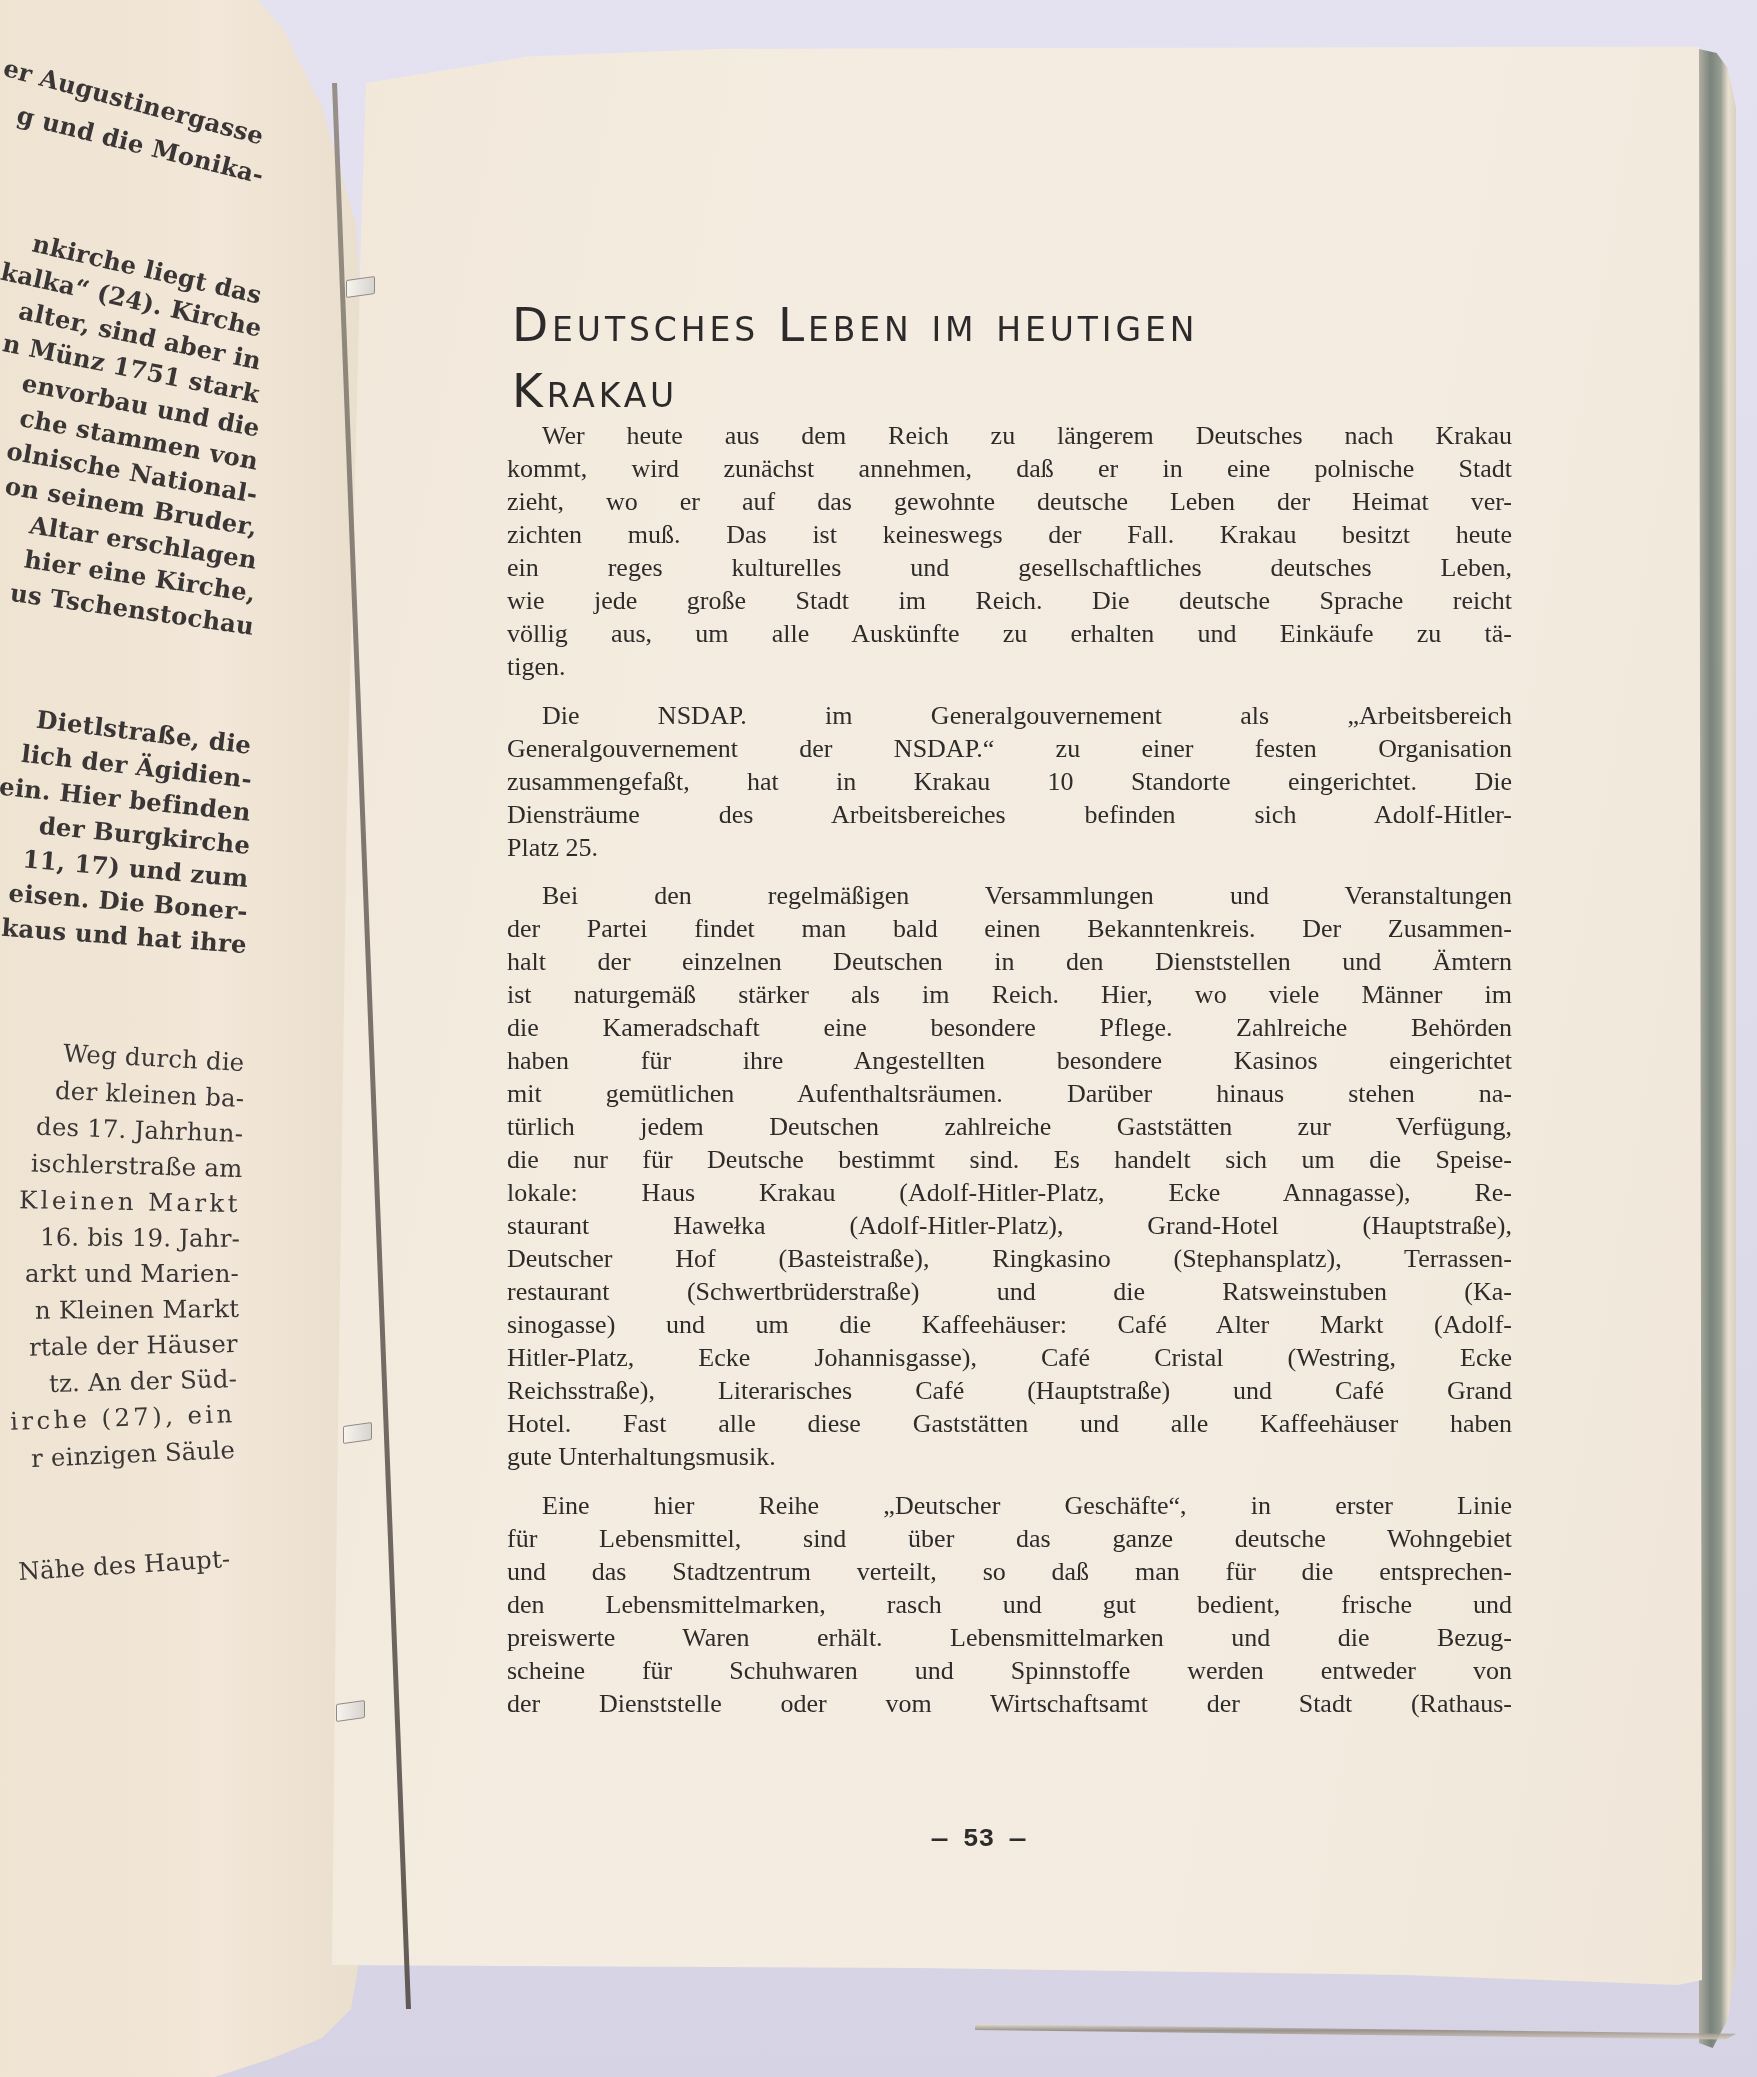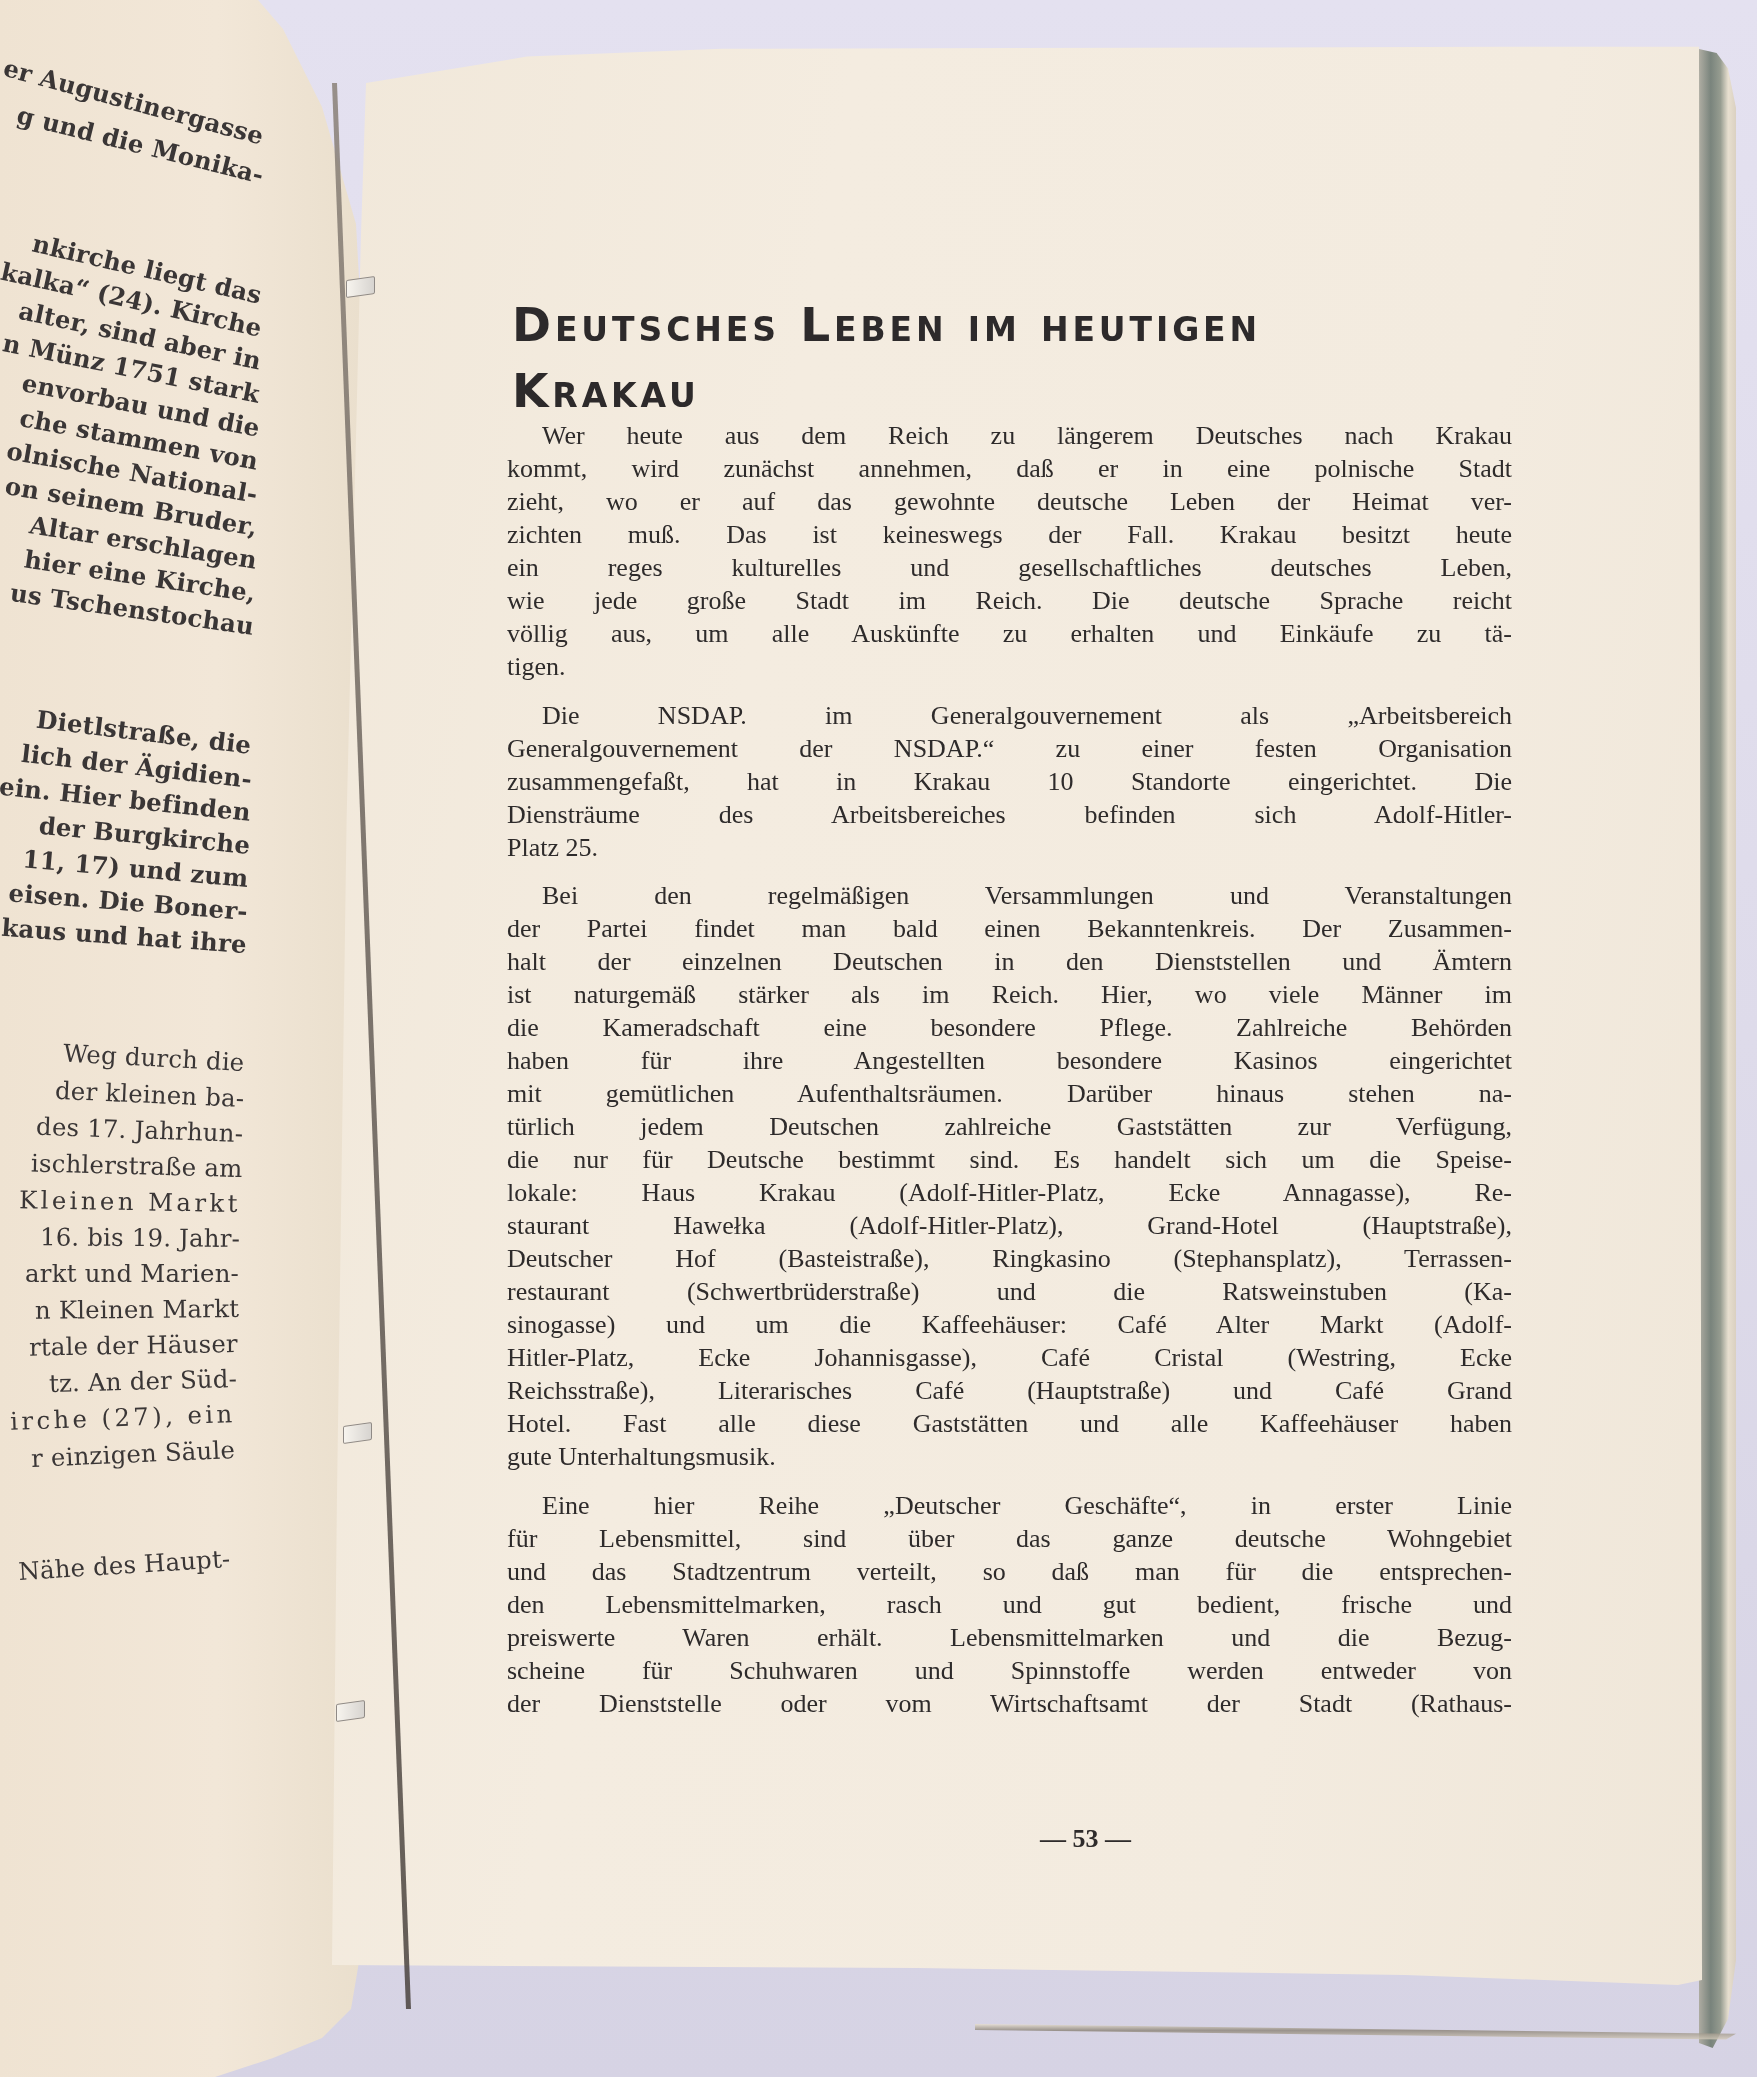--- a/index.html
+++ b/index.html
@@ -103,21 +103,21 @@
       clip-path: polygon(0 0, 761px 9.8px, 751px 15.6px, 0 5.9px);
       opacity: 0.8;
     }
 
     .title {
       position: absolute;
       left: 512px;
       top: 261px;
       width: 1034px;
       font-family: "DejaVu Sans", sans-serif;
-      font-weight: bold;
+      font-weight: normal;
       color: #2d2a2b;
       font-size: 47px;
       line-height: 66px;
       letter-spacing: 3.9px;
       font-variant: small-caps;
     }
     .title .line {
       display: block;
       white-space: nowrap;
     }
@@ -146,25 +146,25 @@
     }
     .para .ln.last {
       text-align-last: left;
     }
     .spaced {
       letter-spacing: 3.4px;
     }
 
     .page-number {
       position: absolute;
-      left: 936px;
+      left: 881px;
       top: 1824px;
       width: 195px;
-      text-align: right;
-      font-family: Liberation Serif, serif;
+      text-align: center;
+      font-family: Liberation Mono, monospace;
       font-weight: bold;
       font-size: 26px;
       color: #2e2b2b;
     }
   </style>
 </head>
 <body>
 
 <div class="backdrop"></div>
 

